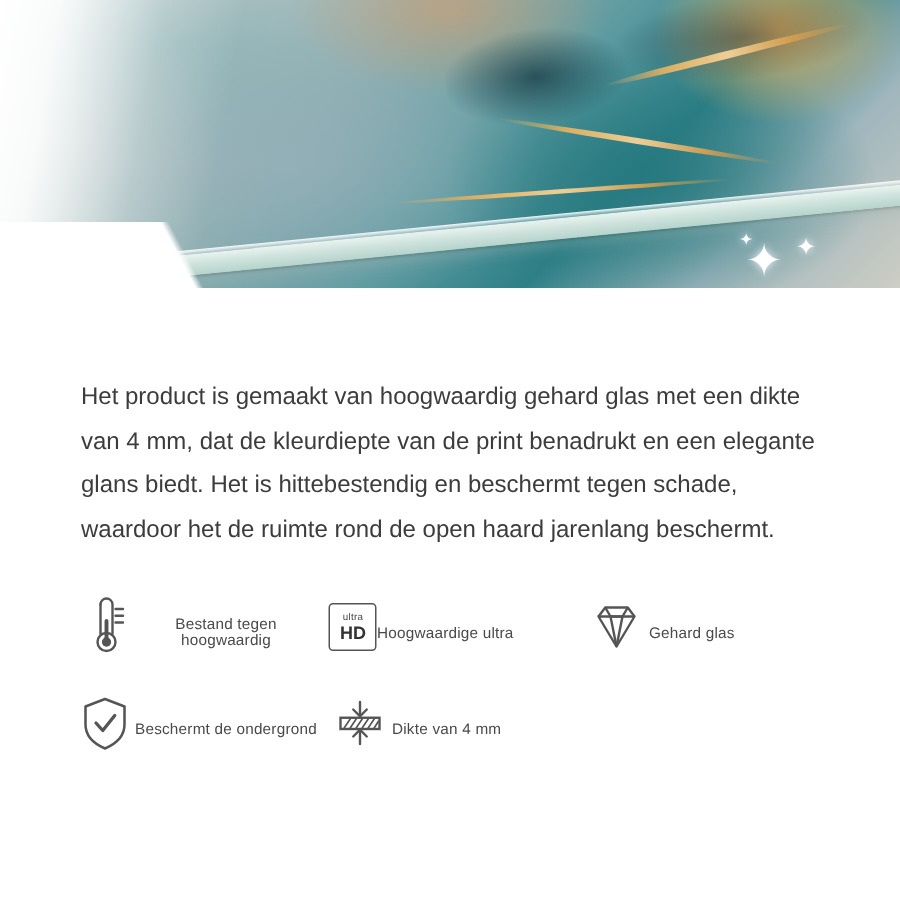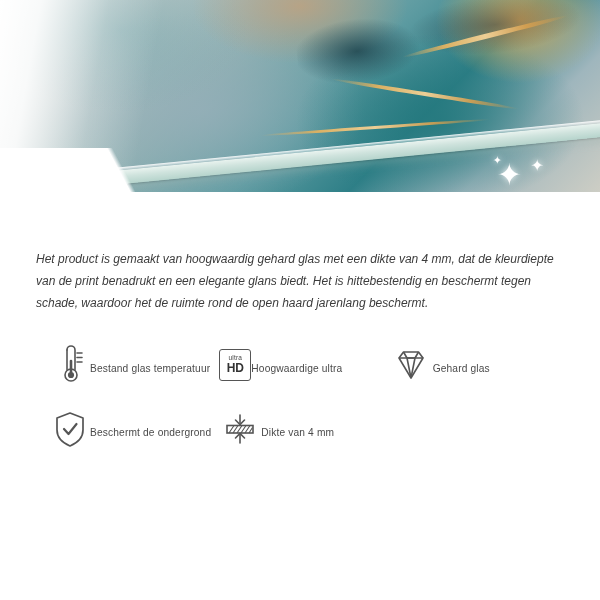--- a/index.html
+++ b/index.html
@@ -144,26 +144,25 @@
     font-family: "Liberation Serif", serif;
     font-size: 25px;
     line-height: 1.3;
     color: #2b2b2b;
     font-weight: 400;
     margin: 0 0 16px 0;
     letter-spacing: 0.2px;
   }
   .headline .l2 { display: block; }
   .body-copy {
-    font-size: 12px;
+    font-size: 16px;
     line-height: 1.85;
     color: #3c3c3c;
-    margin: 0;
+    margin: 18px;
     max-width: 530px;
-    font-style: italic;
   }
 
   
   .features {
     position: relative;
     margin-top: 22px;
     display: grid;
     grid-template-columns: repeat(3, 1fr);
     row-gap: 10px;
     padding: 0 10px;
@@ -240,21 +239,21 @@
             <g fill="none" stroke="#555" stroke-width="1.6" stroke-linecap="round">
               <path d="M17 6 a4 4 0 0 1 8 0 v19.5"></path>
               <path d="M17 25.5 V6"></path>
               <circle cx="21" cy="31" r="6"></circle>
               <path d="M21 17 v11" stroke-width="2.6"></path>
               <path d="M27 9 h5 M27 13.5 h5 M27 18 h5"></path>
             </g>
             <circle cx="21" cy="31" r="3.1" fill="#555"></circle>
           </svg>
         </div>
-        <div class="feature-label">Bestand glas temperatuur</div>
+        <div class="feature-label">Bestand tegen hoogwaardig</div>
       </div>
 
       <div class="feature">
         <div class="feature-icon">
           <div class="ultrahd-box">
             <span class="u1">ultra</span>
             <span class="u2">HD</span>
           </div>
         </div>
         <div class="feature-label">Hoogwaardige ultra</div>

